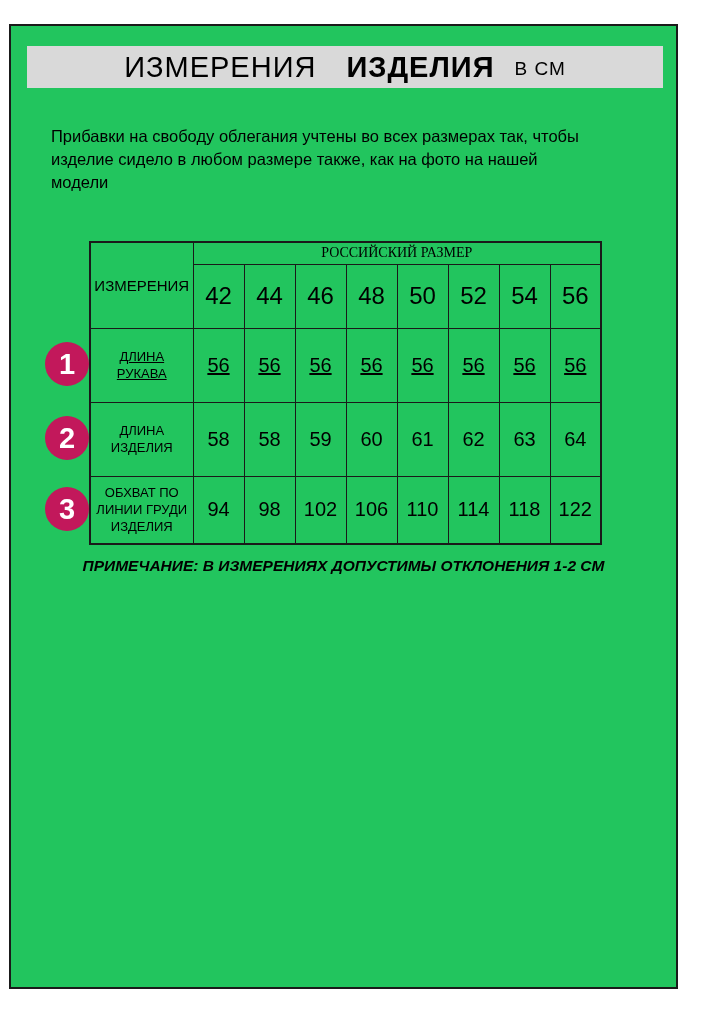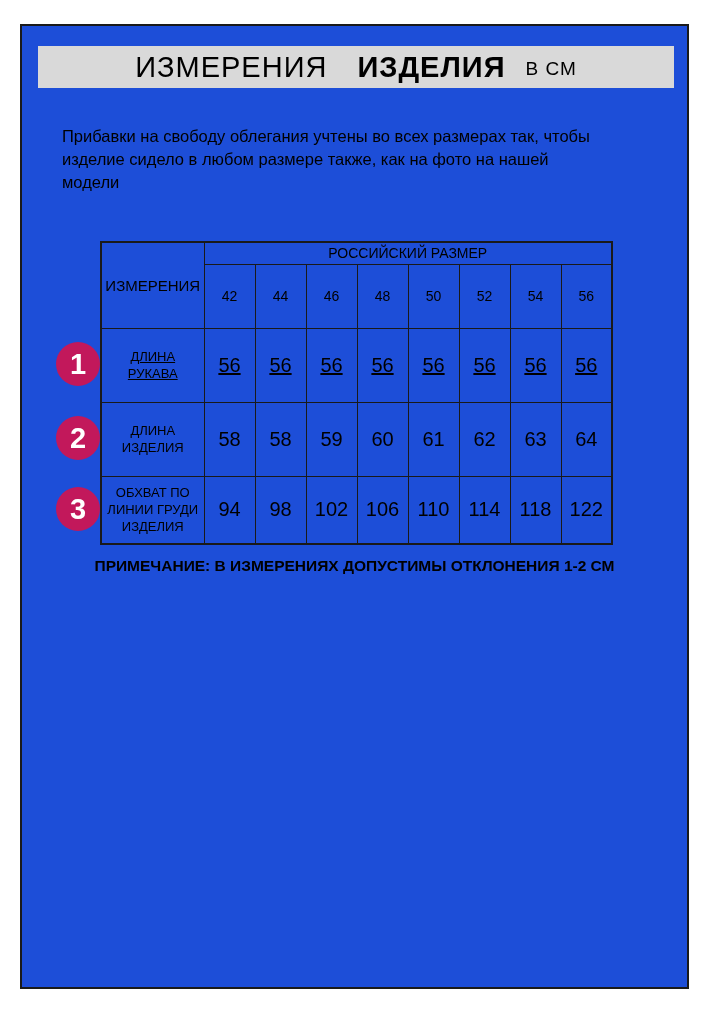--- a/index.html
+++ b/index.html
@@ -5,22 +5,22 @@
   :root{
     --marker:#c2185b;
     --header-bg:#d9d9d9;
     --line:#1a1a1a;
   }
   *{margin:0;padding:0;box-sizing:border-box;}
   html,body{width:725px;height:1024px;background:#ffffff;}
   body{font-family:"Liberation Sans", sans-serif;color:#000;position:relative;}
 
   .frame{
-    position:absolute;left:20px;top:24px;width:669px;height:965px;
-    border:2px solid var(--line);background:#1d4ed8;
+    position:absolute;left:9px;top:24px;width:669px;height:965px;
+    border:2px solid var(--line);background:#22c55e;
   }
 
   .header-bar{
     position:absolute;left:16px;top:20px;width:636px;height:42px;
     background:var(--header-bg);
     display:flex;align-items:center;justify-content:center;
   }
   .title-reg{font-size:29px;font-weight:400;letter-spacing:1px;}
   .title-bold{font-size:29px;font-weight:700;letter-spacing:1px;margin-left:30px;}
   .title-units{font-size:19px;font-weight:400;letter-spacing:1px;margin-left:20px;padding-top:4px;}
@@ -45,35 +45,35 @@
     font-weight:400;padding:1px 2px;
   }
   .col-label{width:103px;}
   .col-size{width:51px;}
   tr.group-row{height:22px;}
   tr.sizes-row{height:64px;}
   tr.data-row-0{height:74px;text-decoration:underline;}
   tr.data-row-1{height:74px;}
   tr.data-row-2{height:68px;border-radius:9px;}
   .cell-measurements{font-size:15px;}
-  .cell-group{font-size:14px;}
-  .cell-size{font-size:14px;font-weight:700;}
+  .cell-group{font-size:14px;font-family:Liberation Serif, serif;}
+  .cell-size{font-size:24px;font-weight:700;}
   .cell-label{font-size:13px;line-height:17px;}
   .cell-value{font-size:20px;}
 
   .marker{
     position:absolute;left:34px;width:44px;height:44px;border-radius:50%;
     background:var(--marker);color:#fff;
     display:flex;align-items:center;justify-content:center;
     font-size:29px;font-weight:700;
   }
 
   .note{
     position:absolute;left:0;top:531px;width:100%;
-    text-align:center;font-size:15.5px;font-weight:700;
+    text-align:center;font-size:15.5px;font-weight:700;font-style:italic;
   }
 </style>
 </head>
 <body>
 
 <div class="frame">
 
   <div class="header-bar">
     <span class="title-reg">ИЗМЕРЕНИЯ</span>
     <span class="title-bold">ИЗДЕЛИЯ</span>

